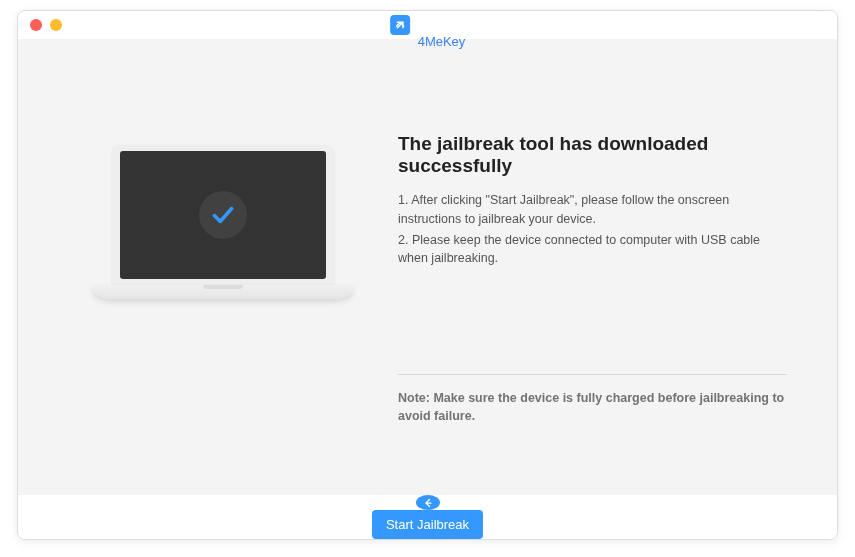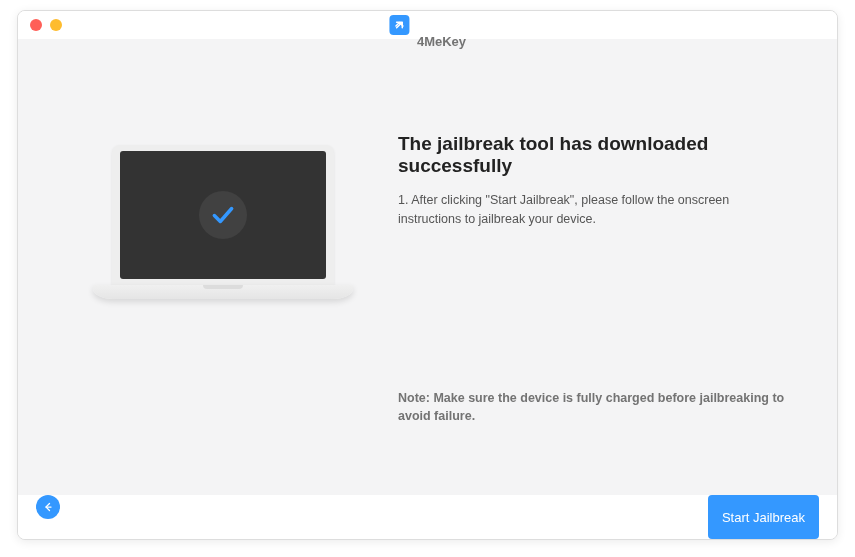--- a/index.html
+++ b/index.html
@@ -47,22 +47,22 @@
       width: 20px; height: 20px;
       background: #3498ff;
       border-radius: 4px;
       display: flex;
       align-items: center;
       justify-content: center;
     }
     .app-icon svg { width: 12px; height: 12px; }
     .app-title {
       font-size: 13px;
-      font-weight: 700;
-      color: #737373;
+      font-weight: 400;
+      color: #3b82f6;
       margin-top: 32px;
     }
     .content-area {
       flex: 1;
       background: #f4f4f5;
       display: flex;
       padding: 90px 50px 60px 50px;
       overflow: hidden;
     }
     .left-panel {
@@ -122,21 +122,20 @@
       height: 4px;
       background: #dcdcdc;
       border-radius: 0 0 4px 4px;
     }
     .right-panel {
       flex: 1;
       padding-left: 20px;
       padding-top: 4px;
       display: flex;
       flex-direction: column;
-      align-items: center;
     }
     .heading {
       font-size: 19px;
       font-weight: 600;
       color: #222;
       margin-bottom: 14px;
     }
     .instruction {
       font-size: 12.5px;
       color: #555;
@@ -153,23 +152,25 @@
       font-size: 12.5px;
       font-weight: 700;
       color: #737373;
       line-height: 1.45;
       padding-bottom: 10px;
     }
     .footer {
       height: 44px;
       background: #fff;
       display: flex;
+      align-items: center;
       justify-content: space-between;
       padding: 0 18px;
       flex-shrink: 0;
+      flex-direction: column;
     }
     .back-btn {
       width: 24px; height: 24px;
       border-radius: 50%;
       background: #3498ff;
       display: flex;
       align-items: center;
       justify-content: center;
       cursor: pointer;
       border: none;
@@ -221,20 +222,21 @@
         </div>
         <div class="laptop-base">
             <div class="laptop-notch"></div>
           </div>
       </div>
     </div>
 
     <div class="right-panel">
       <div class="heading">The jailbreak tool has downloaded successfully</div>
       <div class="instruction">1. After clicking "Start Jailbreak", please follow the onscreen instructions to jailbreak your device.</div>
+      <div class="instruction">2. Please keep the device connected to computer with USB cable when jailbreaking.</div>
       <div class="spacer"></div>
       <hr class="divider">
       <div class="note">Note: Make sure the device is fully charged before jailbreaking to avoid failure.</div>
     </div>
   </div>
 
   <div class="footer">
     <button class="back-btn">
       <svg viewBox="0 0 24 24" fill="none">
         <path d="M15 5 L8 12 L15 19" stroke="#fff" stroke-width="2.5" stroke-linecap="round" stroke-linejoin="round"></path>

